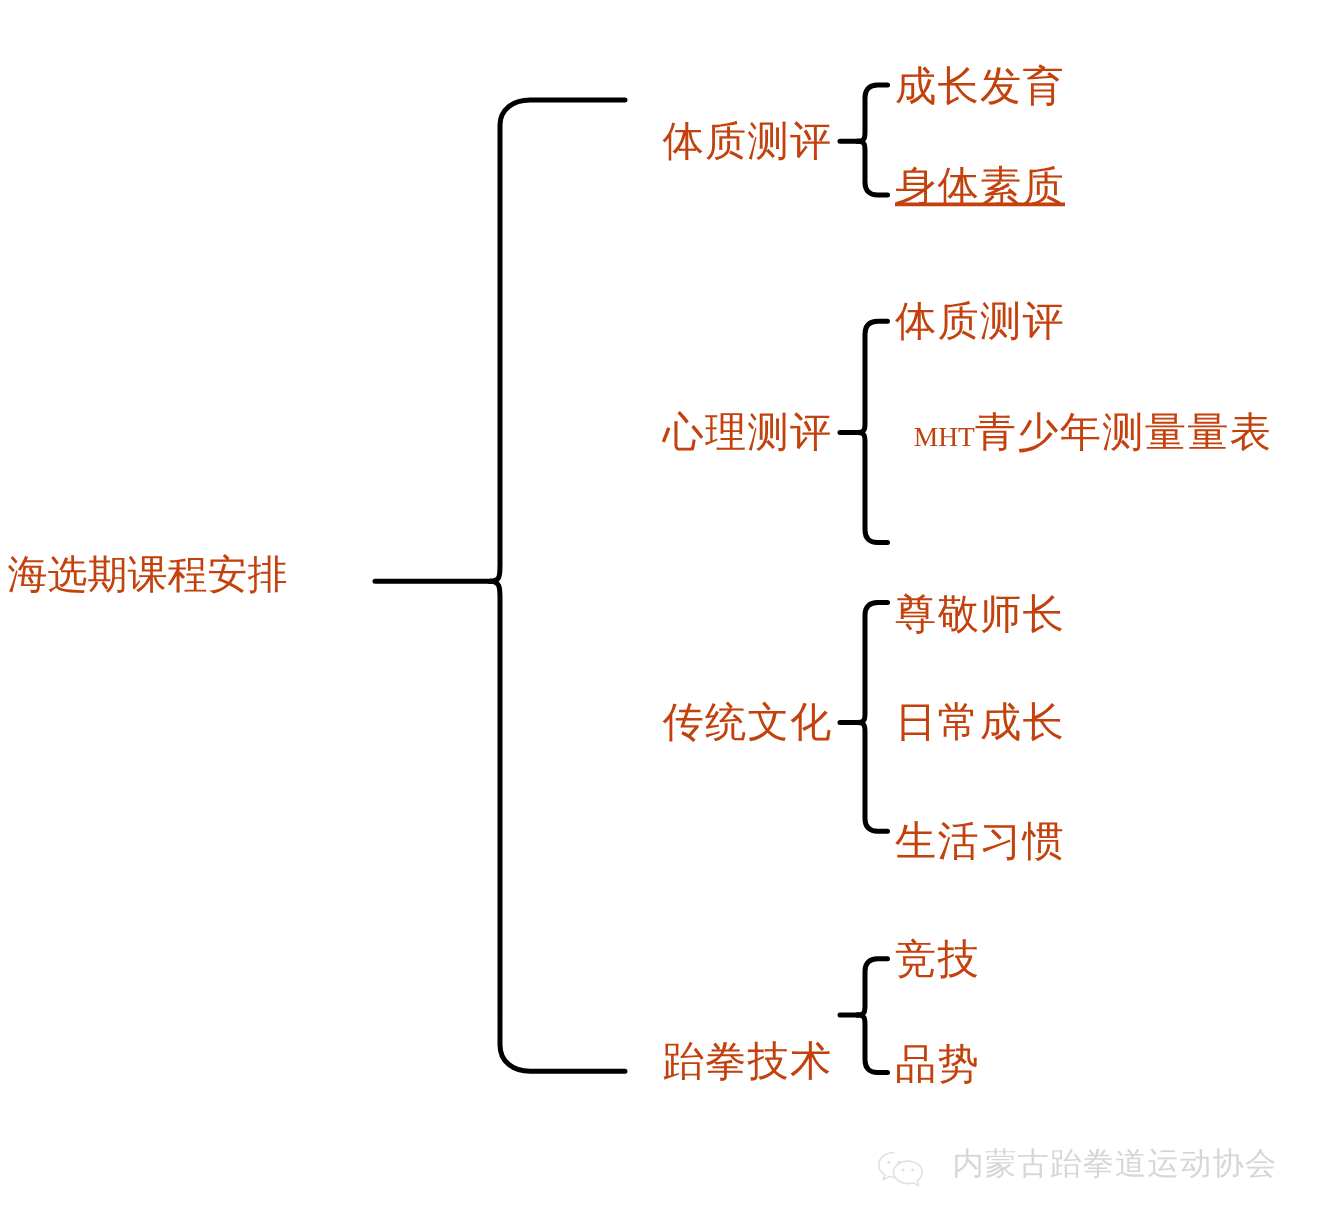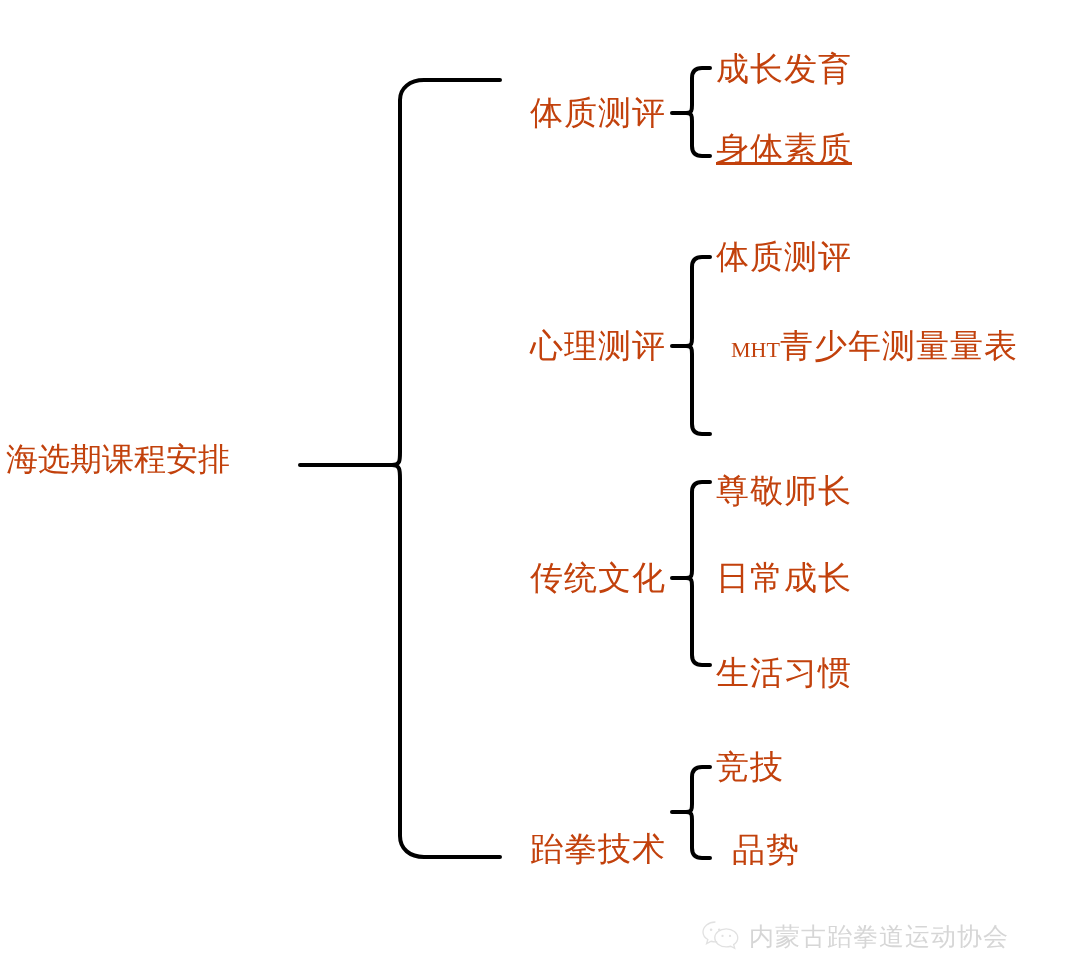--- a/index.html
+++ b/index.html
@@ -62,30 +62,30 @@
 
   .l-grow   { left: 716px; top: 52px; }
   .l-fit    { left: 716px; top: 132px; text-decoration: underline; }
   .l-parent { left: 716px; top: 240px; }
   .l-mht    { left: 716px; top: 329px; }
   .l-draw   { left: 716px; top: 409px; }
   .l-resp   { left: 716px; top: 474px; }
   .l-daily  { left: 716px; top: 561px; }
   .l-habit  { left: 716px; top: 640px; margin-top: 16px; }
   .l-comp   { left: 716px; top: 750px; }
-  .l-poom   { left: 732px; top: 834px; font-family: Liberation Serif, serif; }
+  .l-poom   { left: 716px; top: 834px; }
 
   
   #footer-watermark {
     position: absolute;
     left: 700px;
     top: 919px;
     display: flex;
-    align-items: center;
-    gap: 9px;
+    align-items: flex-start;
+    gap: 22px;
     opacity: 0.40;
   }
   #footer-watermark .wm-label {
     font-size: 25px;
     color: #9a9a9a;
     letter-spacing: 1px;
     line-height: 1;
     white-space: nowrap;
   }
   .wechat-icon {

